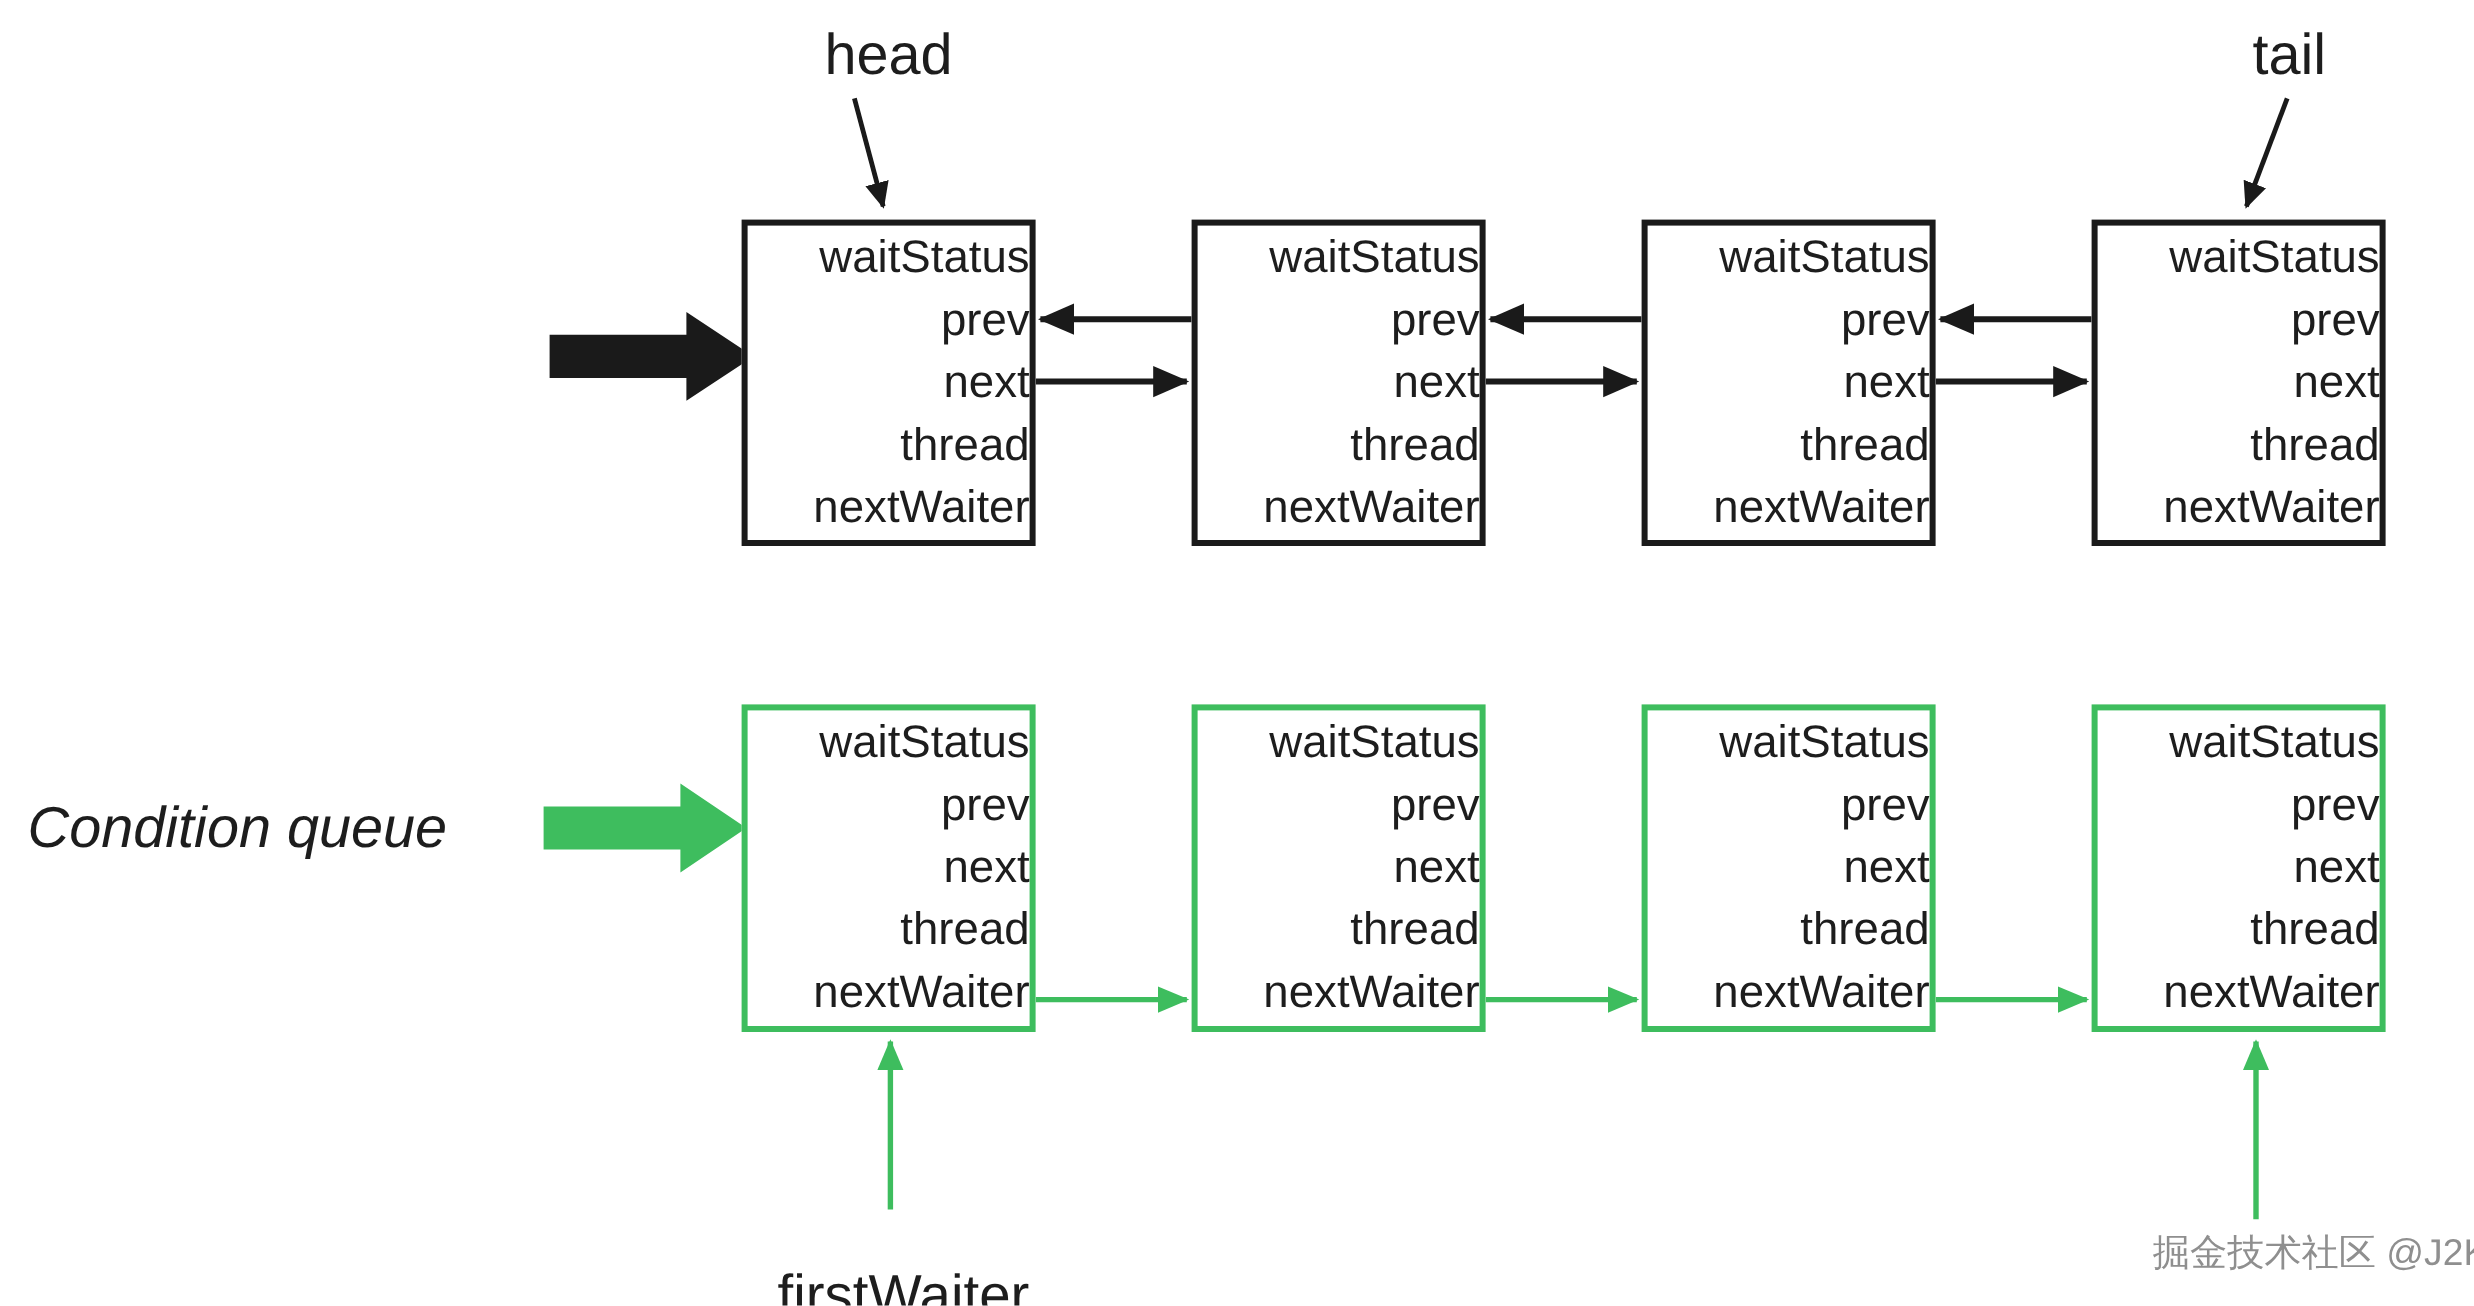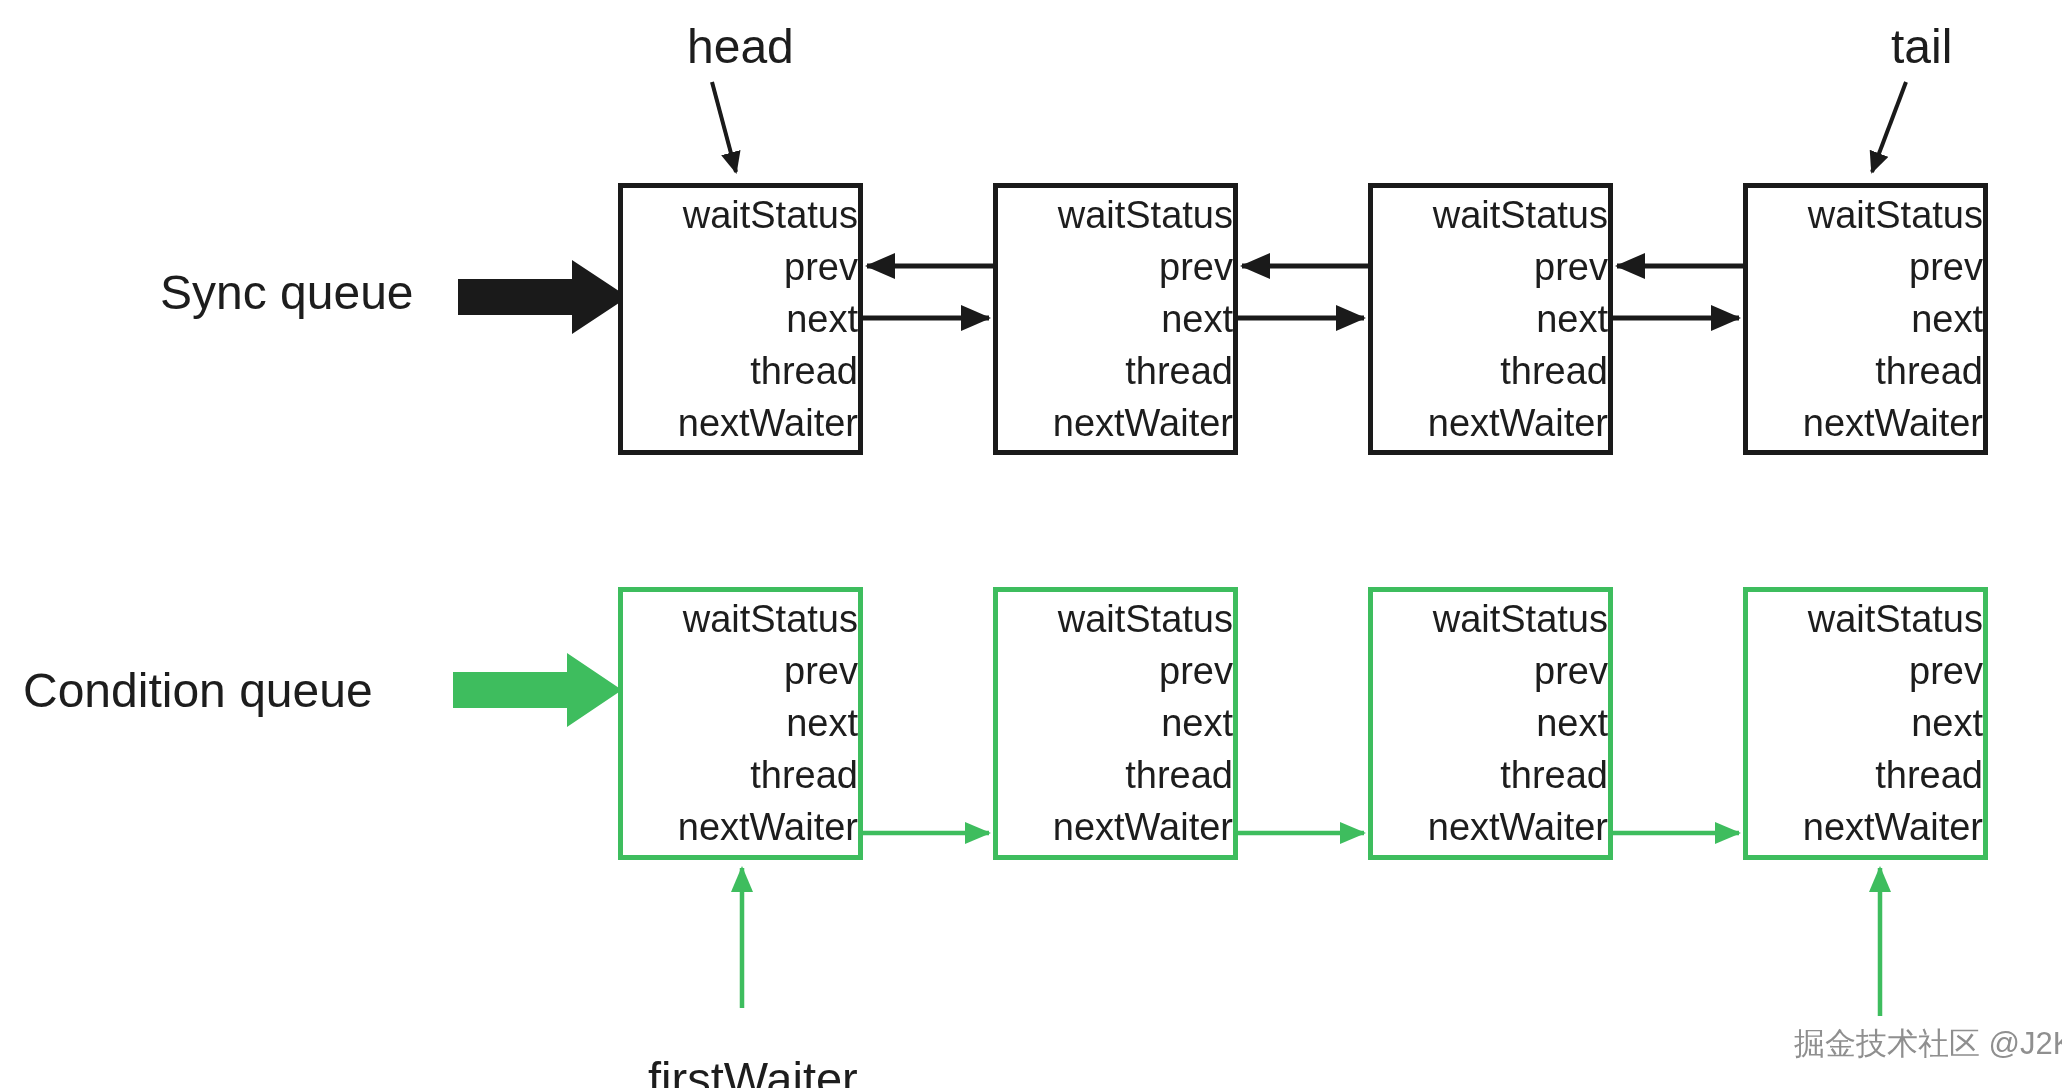--- a/index.html
+++ b/index.html
@@ -100,23 +100,22 @@
 
     <line x1="863" y1="833" x2="989" y2="833" class="stroke-g" stroke-width="4.5" marker-end="url(#mk-g)"></line>
     <line x1="1238" y1="833" x2="1364" y2="833" class="stroke-g" stroke-width="4.5" marker-end="url(#mk-g)"></line>
     <line x1="1613" y1="833" x2="1739" y2="833" class="stroke-g" stroke-width="4.5" marker-end="url(#mk-g)"></line>
 
     <line x1="742" y1="1008" x2="742" y2="868" class="stroke-g" stroke-width="4.5" marker-end="url(#mk-g)"></line>
     <line x1="1880" y1="1016" x2="1880" y2="868" class="stroke-g" stroke-width="4.5" marker-end="url(#mk-g)"></line>
   </svg>
 
   <div class="lbl" style="left:687px; top:20px;">head</div>
-  <div class="lbl" style="left:1877px; top:20px;margin-left:14px;">tail</div>
-  <div class="lbl" style="left:160px; top:266px;">Sync queue</div>
-  <div class="lbl" style="left:23px; top:664px;">Condition queue</div>
+  <div class="lbl" style="left:1877px; top:20px;">tail</div>
+  <div class="lbl" style="left:23px; top:664px;font-style:italic;">Condition queue</div>
   <div class="lbl small-caps" style="left:648px; top:1024px;">firstWaiter</div>
 
   <div class="watermark" style="color: rgb(143, 143, 143);">掘金技术社区 @J2K</div>
 
   <div class="node black" style="left:618px; top:183px;">
     <div class="field">waitStatus</div>
     <div class="field">prev</div>
     <div class="field">next</div>
     <div class="field">thread</div>
     <div class="field">nextWaiter</div>

